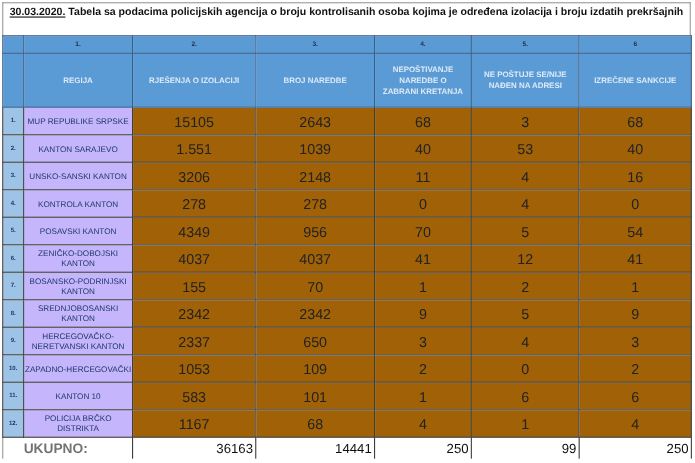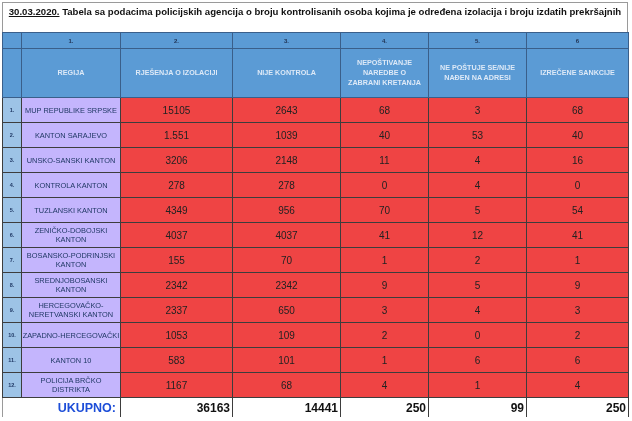--- a/index.html
+++ b/index.html
@@ -14,26 +14,26 @@
   .title .date { text-decoration:underline; }
   table {
     position:absolute; left:2px; top:32px; border-collapse:collapse; table-layout:fixed;
     width:626px;
   }
   td, th { border:1px solid #3d3d3d; padding:0; text-align:center; vertical-align:middle; overflow:hidden; }
   .numrow td { background:#5b9bd5; height:15px; font-size:6px; font-weight:bold; color:#1f3050; border-color:#3a5f8a; }
   .hdr td { background:#5b9bd5; height:48px; font-size:7.2px; font-weight:bold; color:#dde9f7; line-height:10px; border-color:#3a5f8a; }
   .idx { background:#9dc3e6; font-size:5.5px; font-weight:bold; color:#1f3864; }
   .reg { background:#c4b5fd; font-size:7.4px; font-weight:normal; color:#1f3864; line-height:9px; }
-  .val { background:#ef4444; font-size:10px; color:#222; }
+  .val { background:#a16207; font-size:13px; color:#222; }
   .data td { height:24px; }
   .tot td { height:19px; background:#fff; border:none; border-right:1px solid #3d3d3d; }
   .tot td.first { border-left:1px solid #9a9a9a; }
-  .tot .lbl { font-size:12.5px; font-weight:bold; text-align:right; padding-right:4px; color:#1d4ed8; }
-  .tot .num { font-size:12px; font-weight:bold; text-align:right; padding-right:2px; color:#111; }
+  .tot .lbl { font-size:12.5px; font-weight:bold; text-align:left; padding-right:4px; color:#737373; }
+  .tot .num { font-size:12px; font-weight:normal; text-align:right; padding-right:2px; color:#111; }
   .firstcol { background:#9dc3e6; }
   .hdr .firstcol, .numrow .firstcol { background:#5b9bd5; }
 </style>
 </head>
 <body>
 
 <div class="wrap">
   <div class="title">
     <span class="date">30.03.2020.</span><span> Tabela sa podacima policijskih agencija o broju kontrolisanih osoba kojima je određena izolacija i broju izdatih prekršajnih</span><br>
   </div>
@@ -55,21 +55,21 @@
       <td>2.</td>
       <td>3.</td>
       <td>4.</td>
       <td>5.</td>
       <td>6</td>
     </tr>
     <tr class="hdr">
       <td class="firstcol"></td>
       <td>REGIJA</td>
       <td>RJEŠENJA O IZOLACIJI</td>
-      <td>NIJE KONTROLA</td>
+      <td>BROJ NAREDBE</td>
       <td style="padding:0 6px">NEPOŠTIVANJE NAREDBE O ZABRANI KRETANJA</td>
       <td style="padding:0 10px">NE POŠTUJE SE/NIJE NAĐEN NA ADRESI</td>
       <td>IZREČENE SANKCIJE</td>
     </tr>
     </tbody>
       <tbody id="rows">
         <tr class="data">
           <td class="idx">1.</td>
           <td class="reg">MUP REPUBLIKE SRPSKE</td>
           <td class="val">15105</td>
@@ -100,21 +100,21 @@
           <td class="idx">4.</td>
           <td class="reg">KONTROLA KANTON</td>
           <td class="val">278</td>
           <td class="val">278</td>
           <td class="val">0</td>
           <td class="val">4</td>
           <td class="val">0</td>
         </tr>
         <tr class="data">
           <td class="idx">5.</td>
-          <td class="reg">TUZLANSKI KANTON</td>
+          <td class="reg">POSAVSKI KANTON</td>
           <td class="val">4349</td>
           <td class="val">956</td>
           <td class="val">70</td>
           <td class="val">5</td>
           <td class="val">54</td>
         </tr>
         <tr class="data">
           <td class="idx">6.</td>
           <td class="reg">ZENIČKO-DOBOJSKI KANTON</td>
           <td class="val">4037</td>

